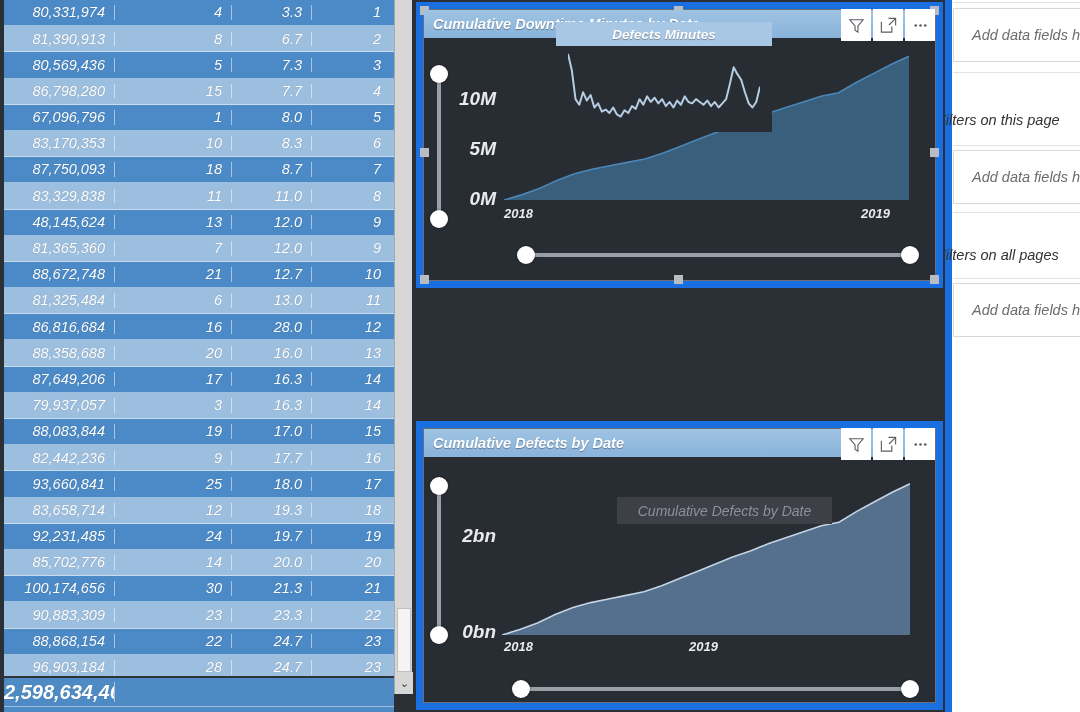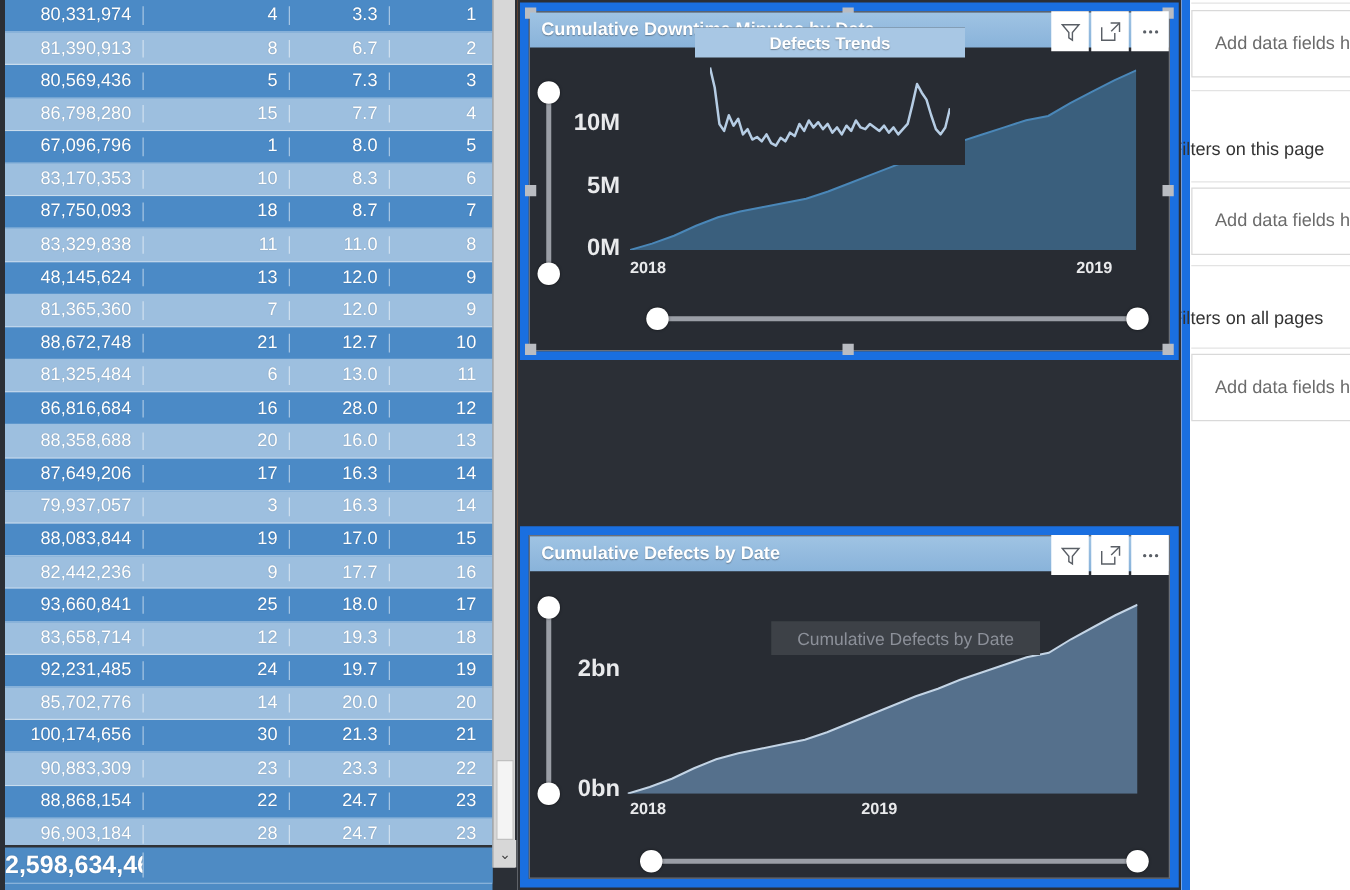--- a/index.html
+++ b/index.html
@@ -2,21 +2,21 @@
 <html><head>
 <meta charset="utf-8">
 <style>
   * { box-sizing: border-box; margin: 0; padding: 0; }
   html, body {
     width: 1080px; height: 712px;
     background: #ffffff;
     font-family: "Liberation Sans", sans-serif;
     overflow: hidden;
   }
-  #root { position: relative; width: 1080px; height: 528px; background: #f97316; }
+  #root { position: relative; width: 1080px; height: 528px; background: #f97316; font-style: italic; }
 
   
   #table-visual {
     position: absolute; left: 0; top: 0; width: 414px; height: 712px;
     background: #2b2f36; overflow: hidden;
   }
   #table-inner {
     position: absolute; left: 4px; top: 0; width: 390px; height: 712px;
     background: #4e8bc4; overflow: hidden;
   }
@@ -401,21 +401,21 @@
           </svg>
 
         <div class="slicer-h" style="left:100px; top:243px; width:385px;"></div>
         <div class="knob" style="left:93px; top:236px;"></div>
         <div class="knob" style="left:477px; top:236px;"></div>
       </div>
     </div>
 
     <div id="defects-trends">
       <div id="dt-header">
-        <span id="dt-title">Defects Trends</span>
+        <span id="dt-title">Defects Minutes</span>
       </div>
       <svg class="plot" id="plot-trends" style="left:12px; top:30px; width:192px; height:70px;" viewBox="0 0 192 70" preserveAspectRatio="none">
           <path d="M0.00 2.00 L3.76 17.98 L7.53 47.16 L11.29 52.72 L15.06 40.21 L18.82 48.55 L22.59 42.99 L26.35 55.49 L30.12 51.33 L33.88 59.66 L37.65 57.58 L41.41 61.05 L45.18 55.49 L48.94 62.44 L52.71 64.53 L56.47 58.27 L60.24 61.05 L64.00 54.11 L67.76 56.88 L71.53 47.16 L75.29 52.72 L79.06 44.38 L82.82 49.94 L86.59 45.77 L90.35 51.33 L94.12 47.16 L97.88 54.11 L101.65 49.94 L105.41 55.49 L109.18 48.55 L112.94 52.72 L116.71 44.38 L120.47 49.94 L124.24 51.33 L128.00 47.16 L131.76 49.94 L135.53 52.72 L139.29 48.55 L143.06 54.11 L146.82 49.94 L150.59 55.49 L154.35 51.33 L158.12 47.16 L161.88 31.87 L165.65 15.20 L169.41 22.15 L173.18 27.71 L176.94 40.21 L180.71 51.33 L184.47 55.49 L188.24 49.94 L192.00 34.65" fill="none" stroke="#b6cde4" stroke-width="2" vector-effect="non-scaling-stroke" stroke-linejoin="round"></path>
         </svg>
     </div>
 
     <div class="viz-sel" style="left:2px; top:421px; width:527px; height:289px;">
       <div class="viz-body">
 
         <div class="viz-header">

